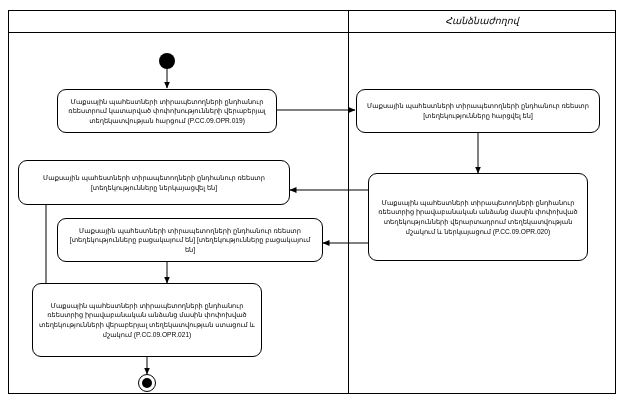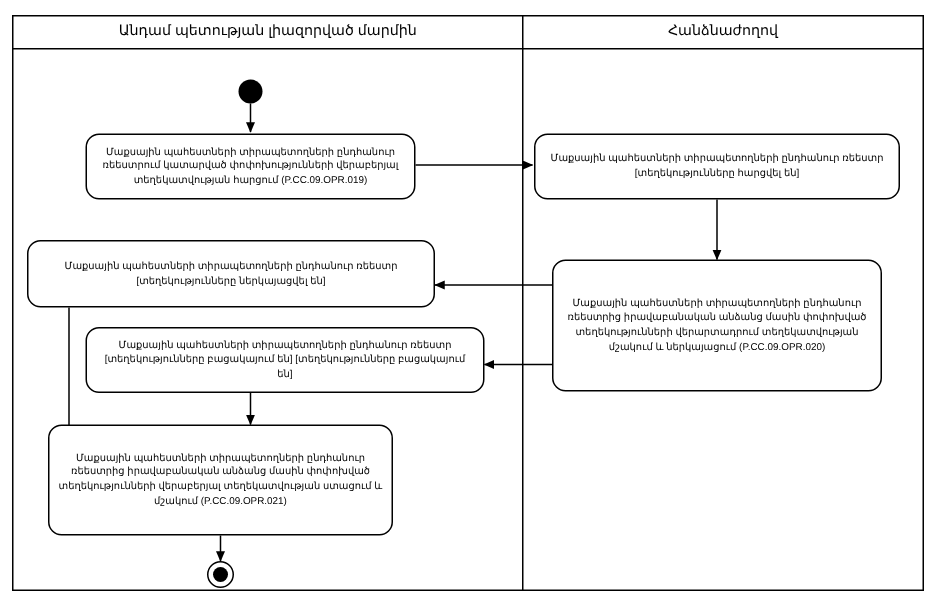--- a/index.html
+++ b/index.html
@@ -101,22 +101,21 @@
 </style>
 </head>
 <body>
 
 <div id="canvas">
 
   <div class="frame"></div>
   <div class="lane-divider-h"></div>
   <div class="lane-divider-v"></div>
 
-  <div class="swimlane-header" style="left:9px; width:339px;">Անդամ պետության լիազորված մարմին</div>
-  <div class="swimlane-header" style="left:349px; width:266px;">Հանձնաժողով</div>
+  <div class="swimlane-header" style="left:349px; width:266px;font-style:italic;">Հանձնաժողով</div>
 
   <svg class="edges">
     <defs>
       <marker id="arrow" markerWidth="8" markerHeight="8" refX="6.5" refY="3" orient="auto" markerUnits="userSpaceOnUse">
         <path d="M0,0 L7,3 L0,6 z" fill="#000000"></path>
       </marker>
     </defs>
 
     <line x1="167" y1="69" x2="167" y2="88" stroke="#000000" stroke-width="1" marker-end="url(#arrow)"></line>
 

